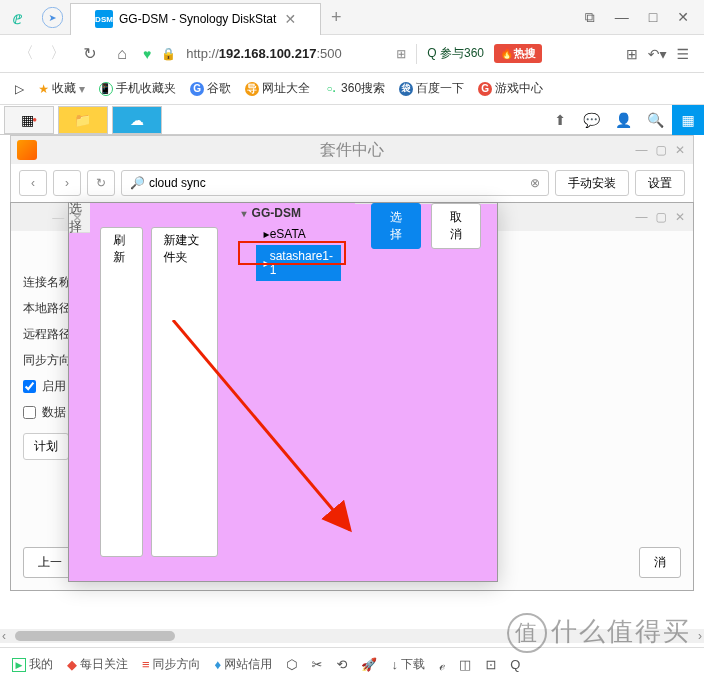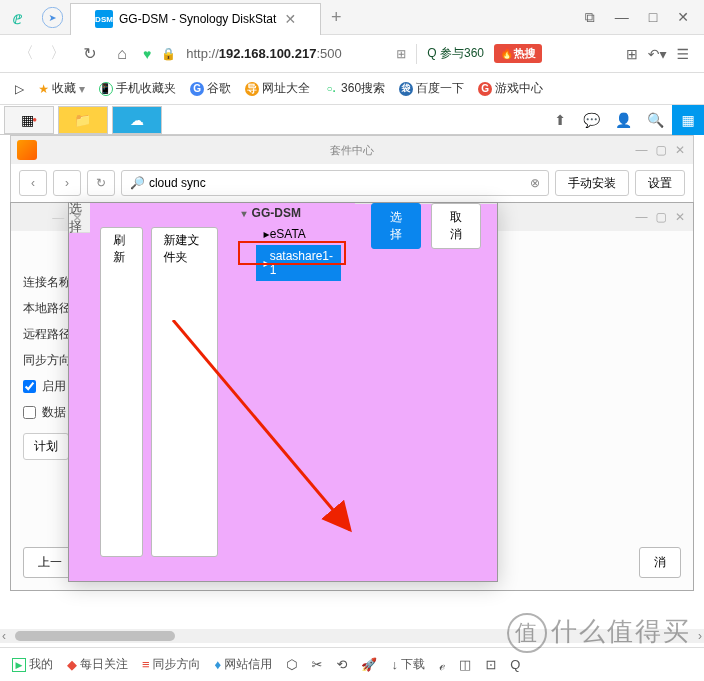--- a/index.html
+++ b/index.html
@@ -37,21 +37,21 @@
 .dsm-taskbar { height: 30px; background: #fff; border-bottom: 1px solid #ccc; display: flex; align-items: center; }
 .dsm-tb-item { width: 50px; height: 28px; border: 1px solid #ccc; margin-left: 4px; display: flex; align-items: center; justify-content: center; cursor: pointer; font-size: 14px; }
 .dsm-tb-item.app { background: #f5f5f5; }
 .dsm-tb-right { margin-left: auto; display: flex; align-items: center; gap: 0; }
 .dsm-tb-right .icn { width: 32px; height: 30px; display: flex; align-items: center; justify-content: center; color: #666; font-size: 14px; cursor: pointer; }
 .dsm-tb-right .icn.blue { background: #0099ee; color: #fff; }
 
 
 .pkg-window { position: absolute; top: 135px; left: 10px; right: 10px; height: 68px; border: 1px solid #c8c8c8; background: #fafafa; z-index: 1; }
 .pkg-titlebar { height: 28px; display: flex; align-items: center; justify-content: center; position: relative; background: #f0f0f0; }
-.pkg-titlebar .title { color: #888; font-size: 11px; }
+.pkg-titlebar .title { color: #888; font-size: 16px; }
 .pkg-titlebar .pkg-icon { position: absolute; left: 6px; top: 4px; width: 20px; height: 20px; background: linear-gradient(135deg, #ff9a00, #ff5e00); border-radius: 3px; }
 .pkg-titlebar .winbtns { position: absolute; right: 8px; display: flex; gap: 8px; color: #aaa; font-size: 12px; }
 .pkg-toolbar { height: 38px; display: flex; align-items: center; gap: 6px; padding: 0 8px; background: #fff; }
 .pkg-nav { width: 28px; height: 26px; border: 1px solid #ccc; border-radius: 3px; display: flex; align-items: center; justify-content: center; color: #888; cursor: pointer; }
 .pkg-search { flex: 1; height: 26px; border: 1px solid #ccc; border-radius: 3px; display: flex; align-items: center; padding: 0 8px; }
 .pkg-search input { border: none; outline: none; flex: 1; font-size: 12px; }
 .pkg-search .clear { color: #888; cursor: pointer; }
 .pkg-btn { height: 26px; padding: 0 12px; border: 1px solid #ccc; border-radius: 3px; background: #fff; display: flex; align-items: center; cursor: pointer; font-size: 12px; }
 
 

